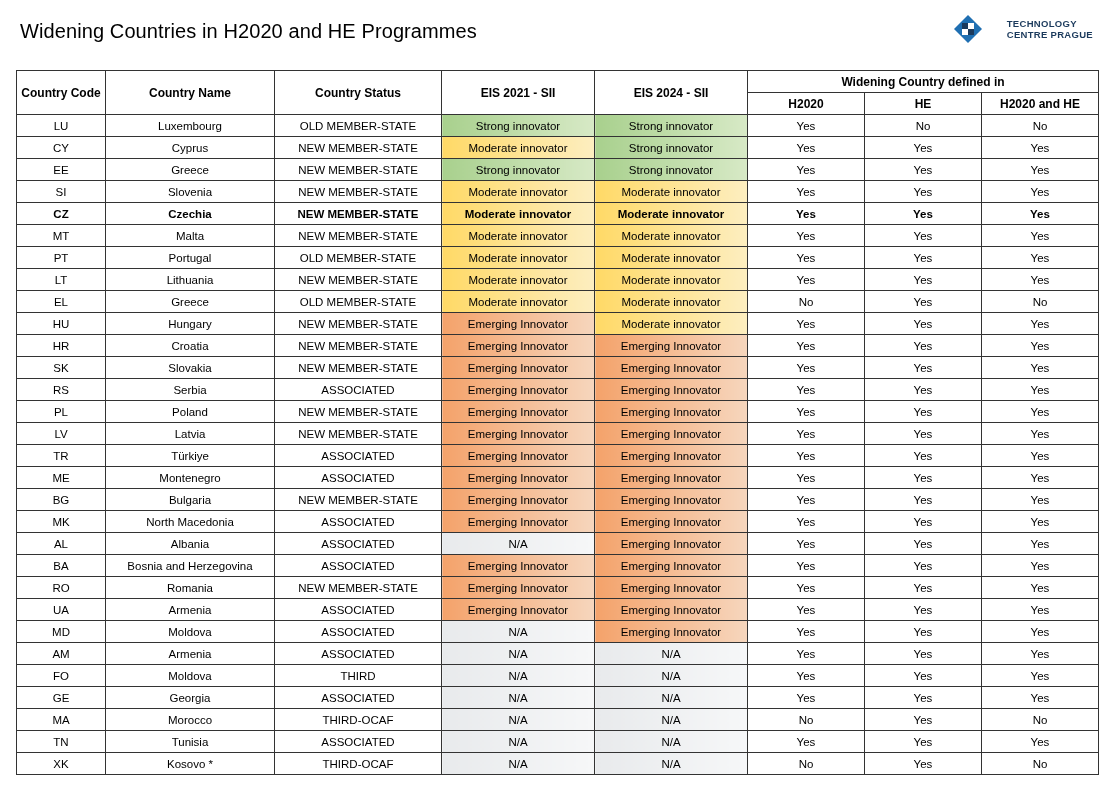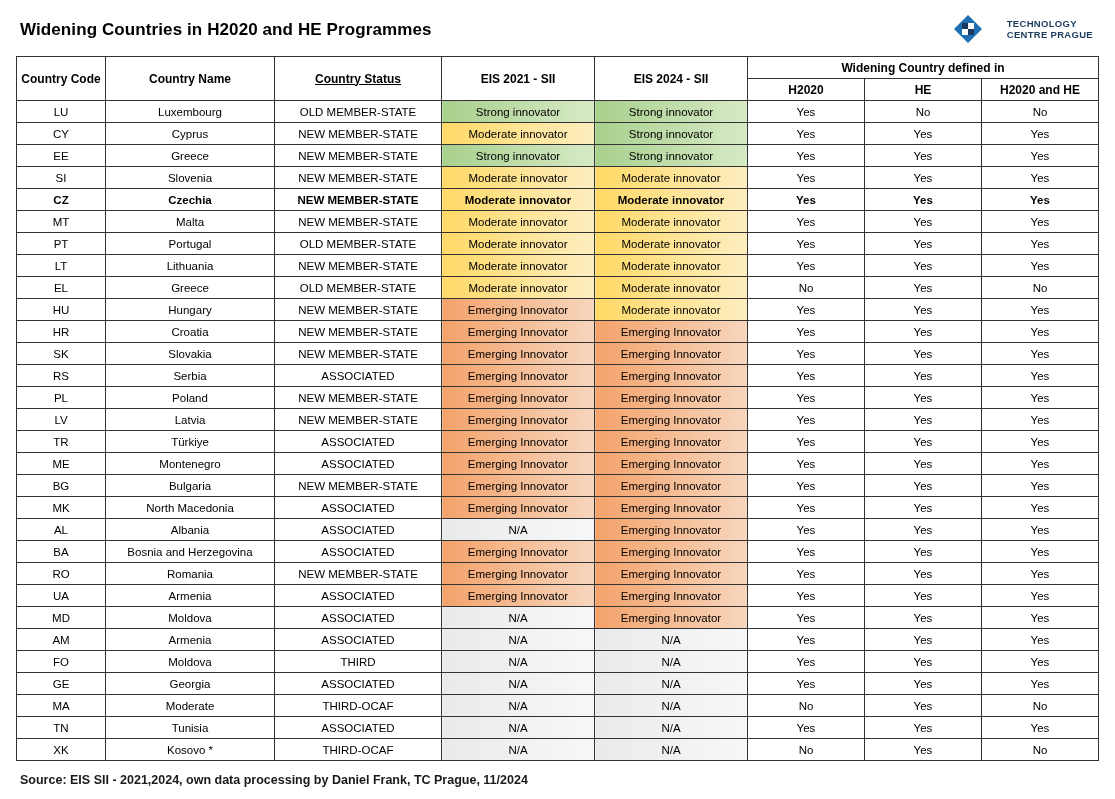--- a/index.html
+++ b/index.html
@@ -21,22 +21,22 @@
     box-sizing: border-box;
     padding: 12px 16px 10px 16px;
   }
   .header-row {
     display: flex;
     align-items: flex-start;
     justify-content: space-between;
     height: 42px;
   }
   .title {
-    font-size: 17px;
-    font-weight: bold;
+    font-size: 20px;
+    font-weight: normal;
     letter-spacing: 0.1px;
     padding-top: 8px;
     padding-left: 4px;
   }
   .logo {
     display: flex;
     align-items: center;
     gap: 24px;
     padding-right: 6px;
     padding-top: 2px;
@@ -50,40 +50,40 @@
     font-size: 9.5px;
     font-weight: bold;
     line-height: 11px;
     color: #1b3a5c;
     letter-spacing: 0.3px;
   }
   table.main {
     border-collapse: collapse;
     width: 1083px;
     table-layout: fixed;
-    margin-top: 2px;
+    margin-top: 16px;
   }
   table.main th, table.main td {
     border: 1px solid #333333;
     font-size: 11.5px;
     text-align: center;
     vertical-align: middle;
     padding: 0;
     height: 21px;
     overflow: hidden;
     white-space: nowrap;
   }
   table.main thead th {
     font-weight: bold;
     font-size: 12px;
     background: #ffffff;
   }
   th.h-code { width: 88px; }
   th.h-name { width: 168px; }
-  th.h-status { width: 166px; text-decoration: underline; }
+  th.h-status { width: 166px; }
   th.h-eis { width: 152px; }
   th.h-wide { }
   th.sub { width: 104px; height: 26px; }
   .row-bold td { font-weight: bold; }
   .source {
     position: absolute;
     left: 20px;
     bottom: 12px;
     font-size: 12.5px;
     font-weight: bold;
@@ -395,21 +395,21 @@
           <td>Georgia</td>
           <td>ASSOCIATED</td>
           <td style="background:linear-gradient(to right, #e8eaec, #f6f7f8);">N/A</td>
           <td style="background:linear-gradient(to right, #e8eaec, #f6f7f8);">N/A</td>
           <td>Yes</td>
           <td>Yes</td>
           <td>Yes</td>
         </tr>
         <tr>
           <td>MA</td>
-          <td>Moderate</td>
+          <td>Morocco</td>
           <td>THIRD-OCAF</td>
           <td style="background:linear-gradient(to right, #e8eaec, #f6f7f8);">N/A</td>
           <td style="background:linear-gradient(to right, #e8eaec, #f6f7f8);">N/A</td>
           <td>No</td>
           <td>Yes</td>
           <td>No</td>
         </tr>
         <tr>
           <td>TN</td>
           <td>Tunisia</td>
@@ -426,14 +426,13 @@
           <td>THIRD-OCAF</td>
           <td style="background:linear-gradient(to right, #e8eaec, #f6f7f8);">N/A</td>
           <td style="background:linear-gradient(to right, #e8eaec, #f6f7f8);">N/A</td>
           <td>No</td>
           <td>Yes</td>
           <td>No</td>
         </tr>
       </tbody>
   </table>
 
-  <div class="source">Source: EIS SII - 2021,2024, own data processing by Daniel  Frank, TC Prague, 11/2024</div>
 </div>
 
 </body></html>

